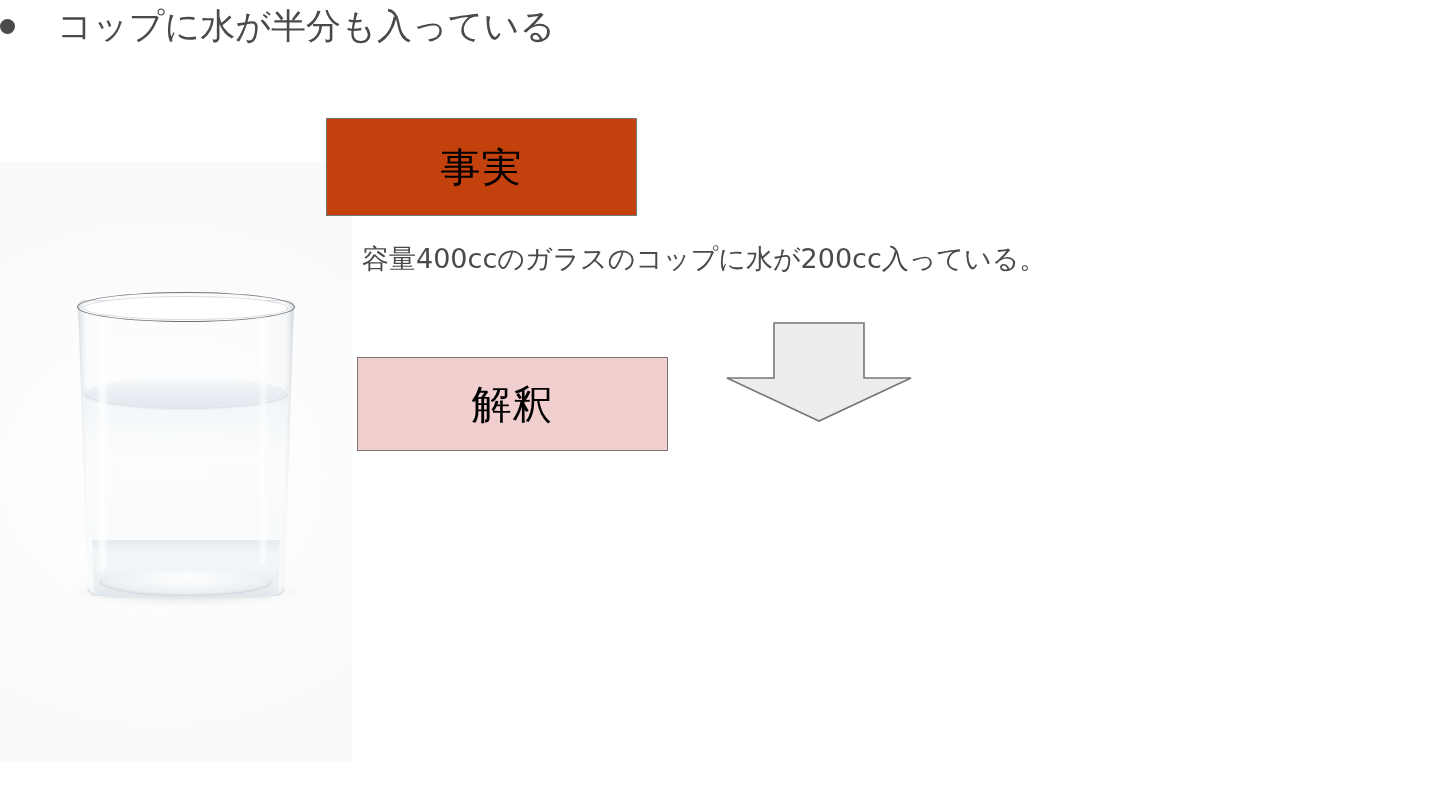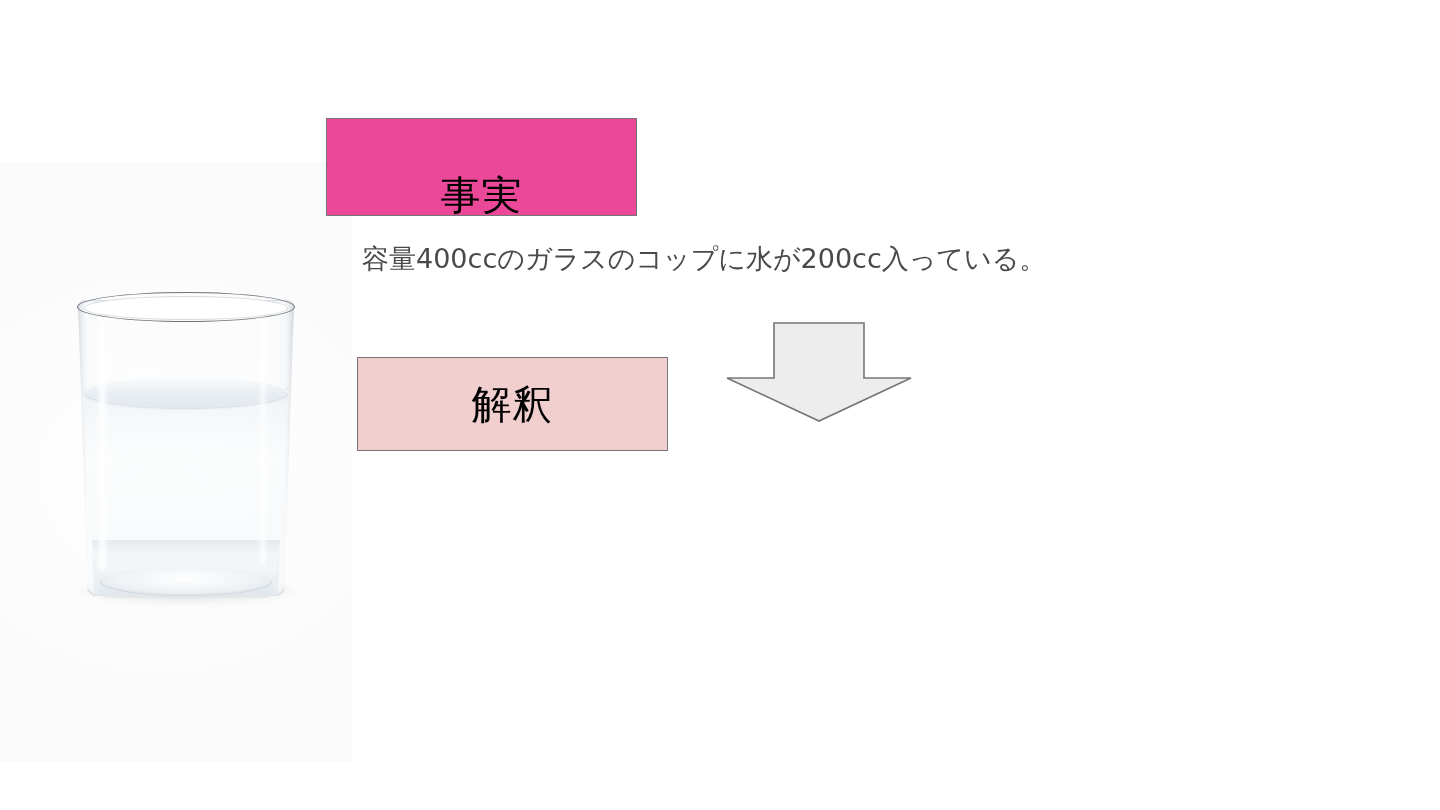--- a/index.html
+++ b/index.html
@@ -274,32 +274,36 @@
     <div class="water"></div>
     <div class="water-surface"></div>
     <div class="glass-base"></div>
     <div class="base-ellipse"></div>
     <div class="hl-left"></div>
     <div class="hl-right"></div>
     <div class="rim-outer"></div>
     <div class="rim-inner"></div>
   </div>
 
-  <div id="fact-box" class="label-box" style="background:#ec4899;align-items:flex-end;">
+  <div id="fact-box" class="label-box" style="background:#c2410c;">
     <span class="label-text">事実</span>
   </div>
 
   <div id="fact-sentence" class="body-text">容量400ccのガラスのコップに水が200cc入っている。</div>
 
   <div id="down-arrow">
     <svg width="186" height="100" viewBox="0 0 186 100" xmlns="http://www.w3.org/2000/svg">
       <polygon points="48,1 138,1 138,56 185,56 93,99 1,56 48,56" fill="#ededed" stroke="#767676" stroke-width="1.6" stroke-linejoin="miter"></polygon>
     </svg>
   </div>
 
   <div id="interp-box" class="label-box" style="background:#f2cfcf;">
     <span class="label-text">解釈</span>
   </div>
 
   <div id="interp-list">
+    <div class="bullet-row">
+      <span class="bullet-dot"></span>
+      <span class="bullet-label">コップに水が半分も入っている</span>
+    </div>
   </div>
 
 </div>
 
 </body></html>

